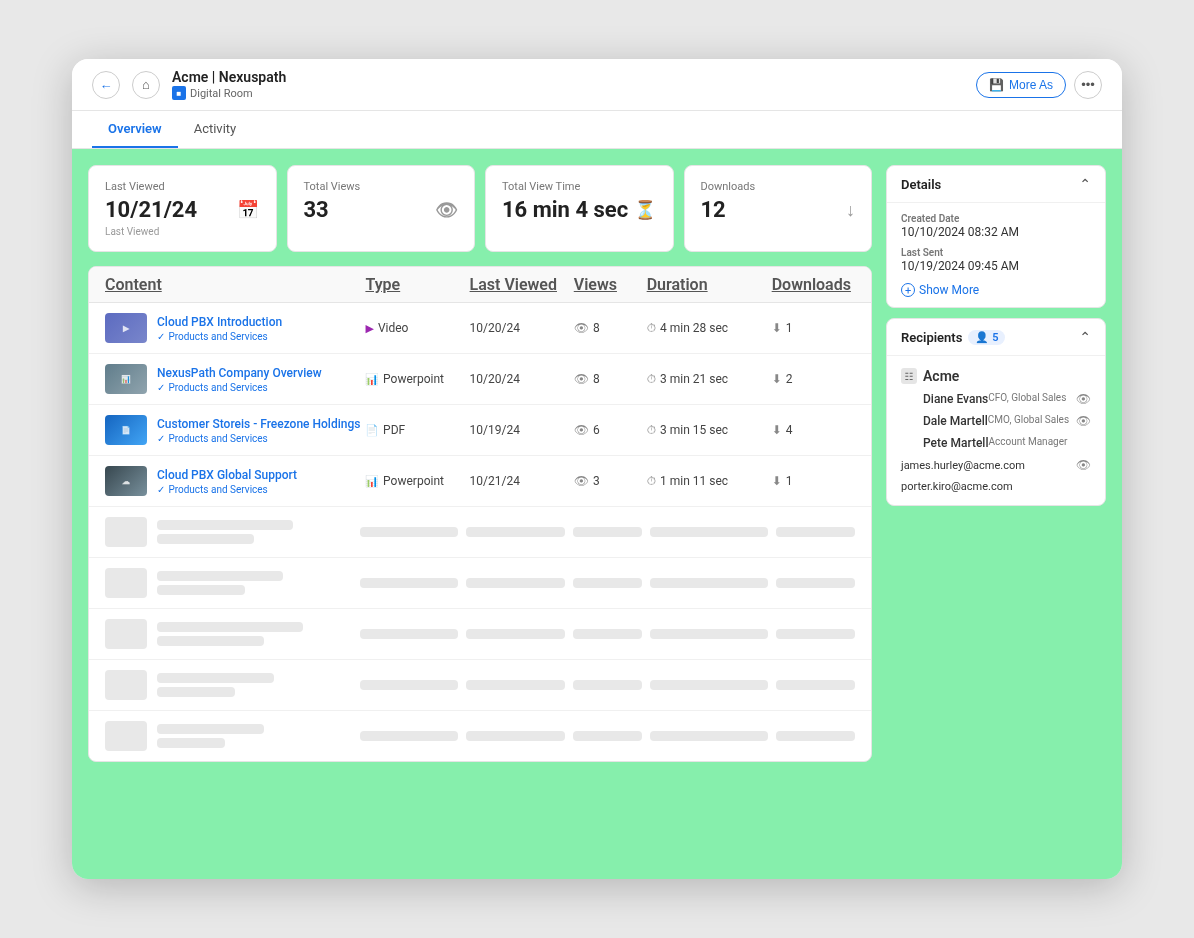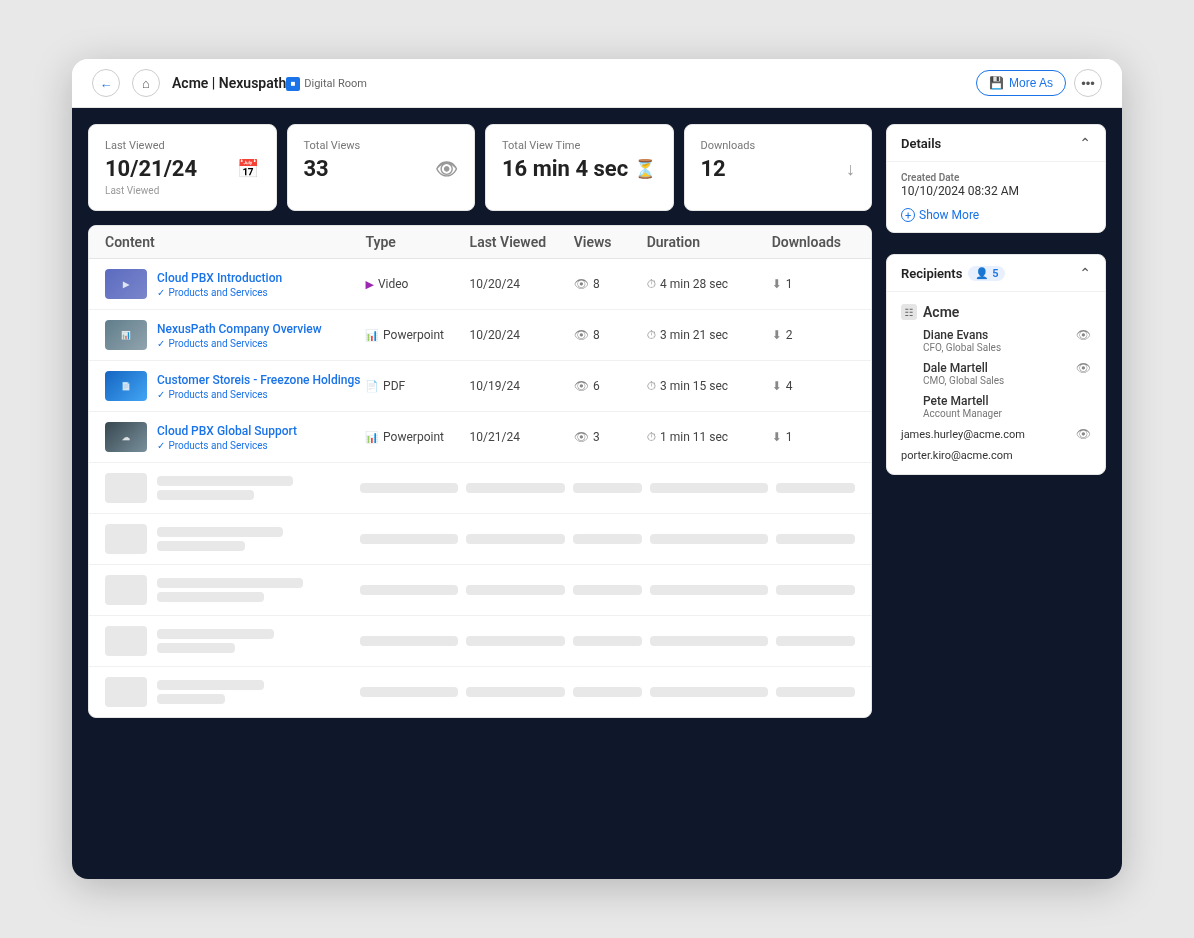--- a/index.html
+++ b/index.html
@@ -46,20 +46,21 @@
       border-radius: 50%;
       border: 1.5px solid #ccc;
       background: #fff;
       cursor: pointer;
       display: flex; align-items: center; justify-content: center;
       color: #555;
       font-size: 13px;
     }
     .header-title-group {
       display: flex;
+      flex-direction: column;
       flex: 1;
     }
     .header-title {
       font-size: 14px;
       font-weight: 600;
       color: #222;
     }
     .header-subtitle {
       display: flex;
       align-items: center;
@@ -124,21 +125,21 @@
       color: #1a73e8;
       border-bottom: 2.5px solid #1a73e8;
       font-weight: 600;
     }
     
     .main-area {
       display: flex;
       flex: 1;
       gap: 0;
       padding: 16px;
-      background: #0f172a;
+      background: #86efac;
     }
     .content-area {
       flex: 1;
       display: flex;
       flex-direction: column;
       gap: 14px;
       margin-right: 14px;
     }
     
     .stats-row {
@@ -183,23 +184,24 @@
       overflow: hidden;
     }
     .table-header {
       display: grid;
       grid-template-columns: 2.5fr 1fr 1fr 0.7fr 1.2fr 0.8fr;
       padding: 8px 16px;
       background: #f9f9f9;
       border-bottom: 1px solid #e5e5e5;
     }
     .th {
-      font-size: 14px;
+      font-size: 16px;
       font-weight: 600;
       color: #555;
+      text-decoration: underline;
     }
     .table-row {
       display: grid;
       grid-template-columns: 2.5fr 1fr 1fr 0.7fr 1.2fr 0.8fr;
       padding: 10px 16px;
       border-bottom: 1px solid #f0f0f0;
       align-items: center;
     }
     .table-row:last-child { border-bottom: none; }
     .content-item {
@@ -266,21 +268,21 @@
     }
     .skel-text-group { display: flex; flex-direction: column; gap: 4px; flex: 1; }
     @keyframes shimmer {
       0% { opacity: 1; } 50% { opacity: 0.5; } 100% { opacity: 1; }
     }
     
     .sidebar {
       width: 220px;
       display: flex;
       flex-direction: column;
-      gap: 21px;
+      gap: 10px;
     }
     .sidebar-card {
       background: #fff;
       border-radius: 8px;
       border: 1px solid #e5e5e5;
       overflow: hidden;
     }
     .sidebar-card-header {
       display: flex;
       align-items: center;
@@ -361,21 +363,21 @@
       font-size: 10px;
       color: #666;
     }
     .company-name { font-size: 14px; font-weight: 600; color: #333; }
     .recipient-row {
       display: flex;
       align-items: flex-start;
       justify-content: space-between;
       padding: 4px 0 4px 22px;
     }
-    .recipient-info { display: flex; flex-direction: column; }
+    .recipient-info { display: flex; }
     .recipient-name { font-size: 12px; font-weight: 500; color: #333; }
     .recipient-role { font-size: 10px; color: #777; }
     .recipient-eye { color: #888; font-size: 12px; cursor: pointer; }
     .email-row {
       display: flex;
       align-items: center;
       justify-content: space-between;
       padding: 4px 0;
     }
     .email-text { font-size: 11px; color: #333; }
@@ -422,20 +424,28 @@
       <button class="btn-save-as">
         <span>💾</span>
         <span>More As</span>
       </button>
       <button class="btn-more">
         <span>•••</span>
       </button>
     </div>
   </div>
 
+  <div class="tabs-bar">
+    <div class="tab active">
+      <span>Overview</span>
+    </div>
+    <div class="tab">
+      <span>Activity</span>
+    </div>
+  </div>
 
   <div class="main-area">
 
     <div class="content-area">
 
       <div class="stats-row">
         <div class="stat-card">
           <span class="stat-label">Last Viewed</span>
           <div class="stat-value">
             <span>10/21/24</span>
@@ -682,20 +692,24 @@
       <div class="sidebar-card">
         <div class="sidebar-card-header">
           <span class="sidebar-card-title">Details</span>
           <span class="collapse-btn">⌃</span>
         </div>
         <div class="sidebar-card-body">
           <div class="detail-row">
             <span class="detail-label">Created Date</span>
             <span class="detail-value">10/10/2024 08:32 AM</span>
           </div>
+          <div class="detail-row">
+            <span class="detail-label">Last Sent</span>
+            <span class="detail-value">10/19/2024 09:45 AM</span>
+          </div>
           <div class="show-more-btn">
             <span style="width:14px;height:14px;border-radius:50%;border:1.5px solid #1a73e8;display:inline-flex;align-items:center;justify-content:center;font-size:11px;color:#1a73e8;">+</span>
             <span>Show More</span>
           </div>
         </div>
       </div>
 
       <div class="sidebar-card">
         <div class="recipients-header">
           <div class="recipients-title-group">

